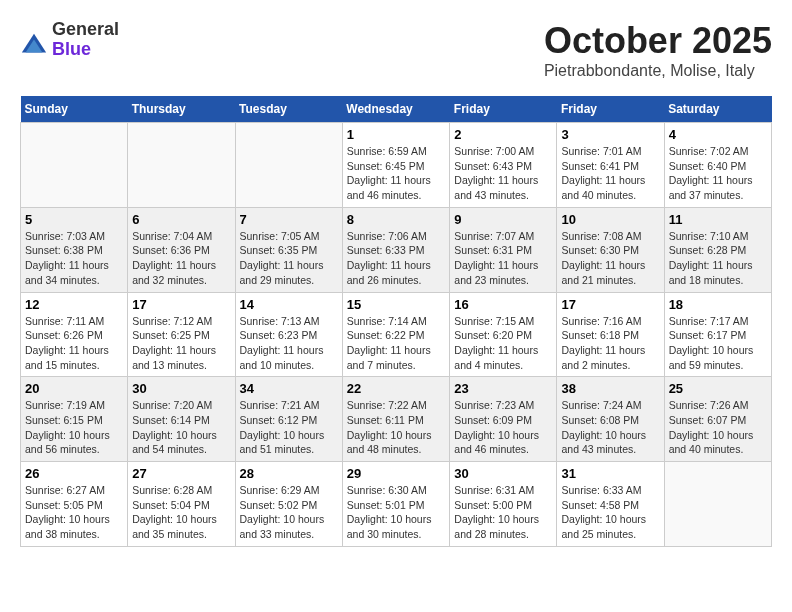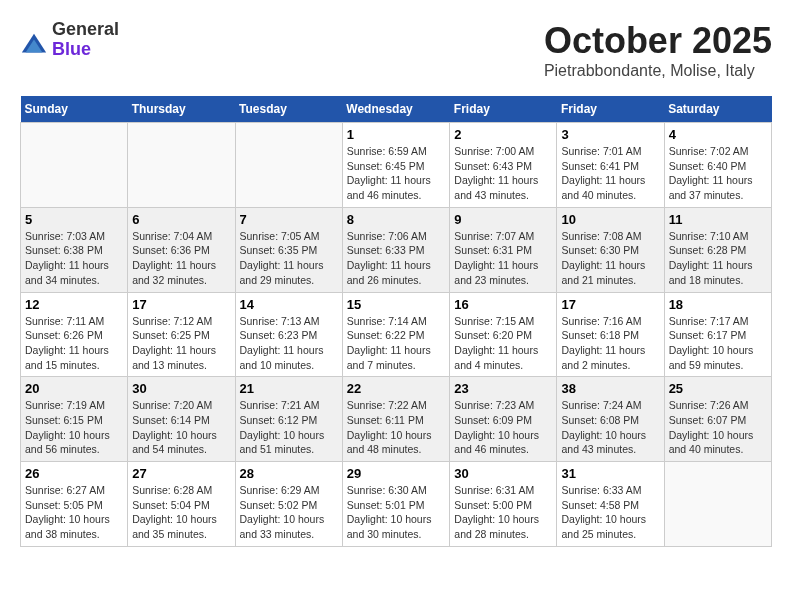--- a/index.html
+++ b/index.html
@@ -209,21 +209,21 @@
       <tr>
         <td class="shade">
         <span class="day-num">20</span>
         <span class="day-info">Sunrise: 7:19 AM<br>Sunset: 6:15 PM<br>Daylight: 10 hours and 56 minutes.</span>
       </td>
         <td class="shade">
         <span class="day-num">30</span>
         <span class="day-info">Sunrise: 7:20 AM<br>Sunset: 6:14 PM<br>Daylight: 10 hours and 54 minutes.</span>
       </td>
         <td class="shade">
-        <span class="day-num">21</span>
+        <span class="day-num">34</span>
         <span class="day-info">Sunrise: 7:21 AM<br>Sunset: 6:12 PM<br>Daylight: 10 hours and 51 minutes.</span>
       </td>
         <td class="shade">
         <span class="day-num">22</span>
         <span class="day-info">Sunrise: 7:22 AM<br>Sunset: 6:11 PM<br>Daylight: 10 hours and 48 minutes.</span>
       </td>
         <td class="shade">
         <span class="day-num">23</span>
         <span class="day-info">Sunrise: 7:23 AM<br>Sunset: 6:09 PM<br>Daylight: 10 hours and 46 minutes.</span>
       </td>

